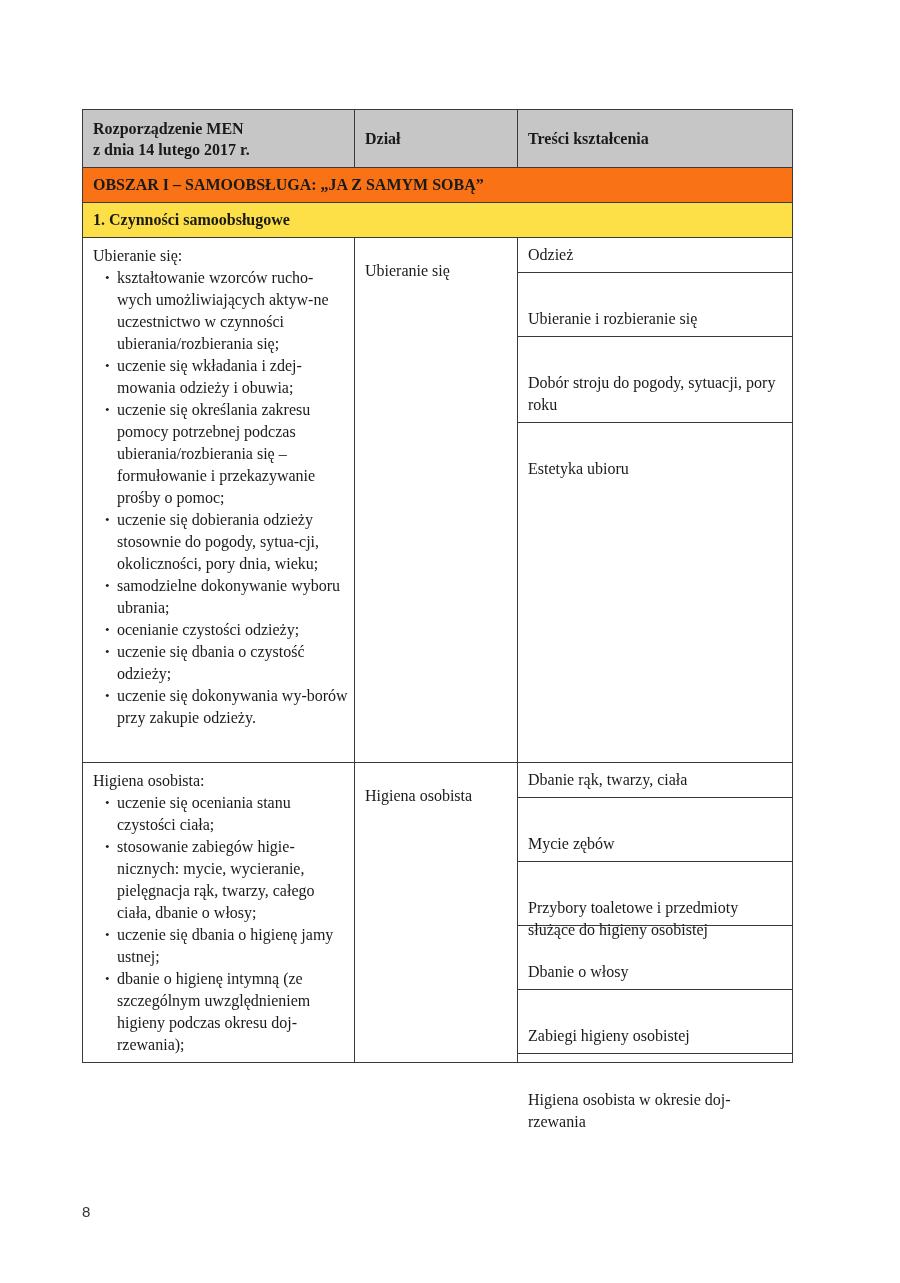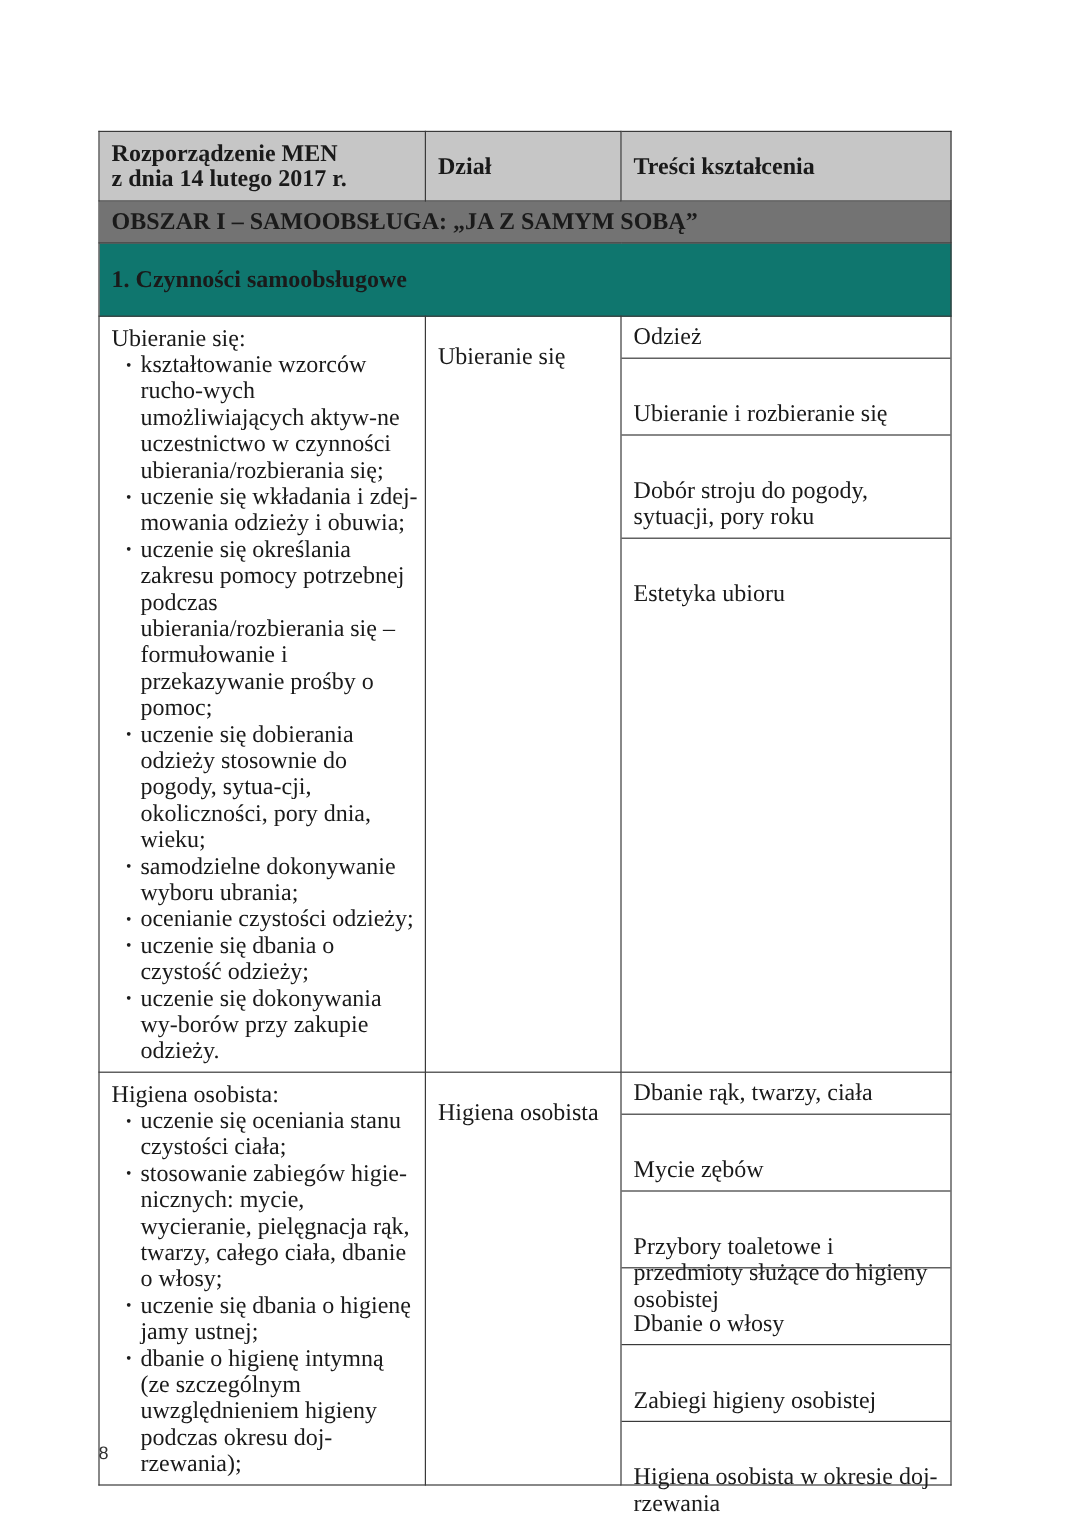--- a/index.html
+++ b/index.html
@@ -15,53 +15,53 @@
       color: #1a1a1a;
       overflow: hidden;
     }
     .page-table {
       position: absolute;
       left: 82px;
       top: 109px;
       width: 710px;
       border-collapse: collapse;
       table-layout: fixed;
-      font-size: 20px;
+      font-size: 16px;
       line-height: 22px;
     }
     .page-table td {
       border: 1.5px solid #3a3a3a;
       vertical-align: top;
       padding: 0;
     }
     .col1 { width: 272px; }
     .col2 { width: 163px; }
     .col3 { width: 275px; }
 
     .hdr td {
       background: #c6c6c6;
       font-weight: bold;
       height: 57px;
       vertical-align: middle;
       padding: 0 10px;
     }
     .hdr .h1 { line-height: 21px; }
     .area-row td {
-      background: #737373;
+      background: #f97316;
       font-weight: bold;
       height: 34px;
       vertical-align: middle;
       padding: 0 10px;
     }
     .sub-row td {
-      background: #0f766e;
+      background: #fde047;
       font-weight: bold;
       height: 34px;
       vertical-align: middle;
-      padding: 13px 10px;
+      padding: 0 10px;
     }
     .body-row td.c-left {
       padding: 7px 6px 6px 10px;
     }
     .body-row td.c-mid {
       padding: 22px 10px;
     }
     .body-row td.c-right {
       padding: 0;
     }

